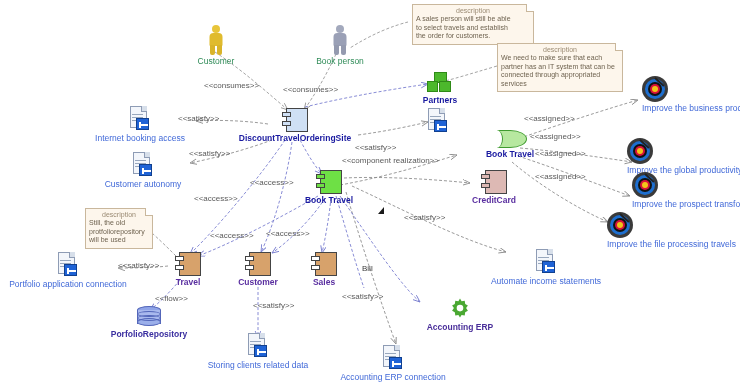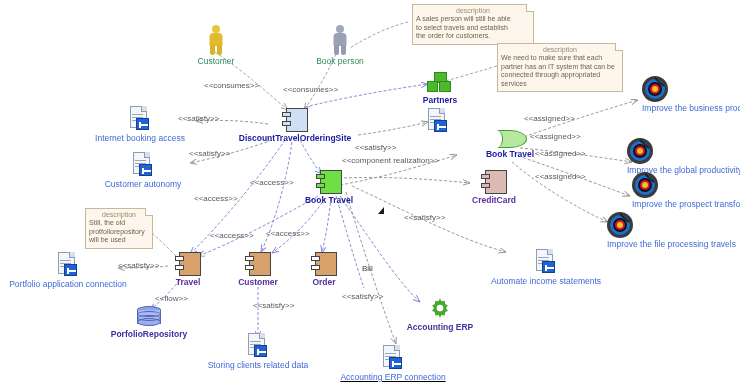--- a/index.html
+++ b/index.html
@@ -323,21 +323,21 @@
     </div>
     <span class="lbl cls">Customer</span>
   </div>
 
   <div class="node" style="left:290px;top:252px;width:68px;">
     <div class="cmp cmp-brown">
       <i class="shell"></i>
         <i class="tab t1"></i>
         <i class="tab t2"></i>
     </div>
-    <span class="lbl cls">Order</span>
+    <span class="lbl cls">Sales</span>
   </div>
 
   <div class="node" style="left:85px;top:106px;width:110px;">
     <div class="doc">
       <i class="page"></i>
         <i class="fold"></i>
         <i class="ln l1"></i>
         <i class="ln l2"></i>
         <i class="ln l3"></i>
         <i class="badge"></i>
@@ -397,21 +397,21 @@
       <i class="page"></i>
         <i class="fold"></i>
         <i class="ln l1"></i>
         <i class="ln l2"></i>
         <i class="ln l3"></i>
         <i class="badge"></i>
     </div>
     <span class="lbl req">Automate income statements</span>
   </div>
 
-  <div class="node" style="left:330px;top:345px;width:126px;text-decoration:underline;">
+  <div class="node" style="left:330px;top:345px;width:126px;">
     <div class="doc">
       <i class="page"></i>
         <i class="fold"></i>
         <i class="ln l1"></i>
         <i class="ln l2"></i>
         <i class="ln l3"></i>
         <i class="badge"></i>
     </div>
     <span class="lbl req">Accounting ERP connection</span>
   </div>
@@ -468,21 +468,21 @@
     <div class="dbc">
       <i class="top"></i>
         <i class="mid"></i>
         <i class="bot"></i>
         <i class="rl a"></i>
         <i class="rl b"></i>
     </div>
     <span class="lbl db">PorfolioRepository</span>
   </div>
 
-  <div class="node" style="left:390px;top:297px;width:100px;">
+  <div class="node" style="left:410px;top:297px;width:100px;">
     <div class="gear">
       <svg viewBox="0 0 24 24" width="24" height="24" aria-hidden="true">
         <path fill="#4aa832" d="M12 1.6l1.6 2.7 3.1-.5.5 3.1 2.7 1.6-1.8 2.6 1.8 2.6-2.7 1.6-.5 3.1-3.1-.5L12 20.6l-1.6-2.7-3.1.5-.5-3.1-2.7-1.6 1.8-2.6-1.8-2.6 2.7-1.6.5-3.1 3.1.5z"></path>
         <circle cx="12" cy="11.1" r="3.3" fill="#ffffff"></circle>
       </svg>
     </div>
     <span class="lbl erp">Accounting ERP</span>
   </div>
 
   <span class="ster" style="left:204px;top:81px;">&lt;&lt;consumes&gt;&gt;</span>

